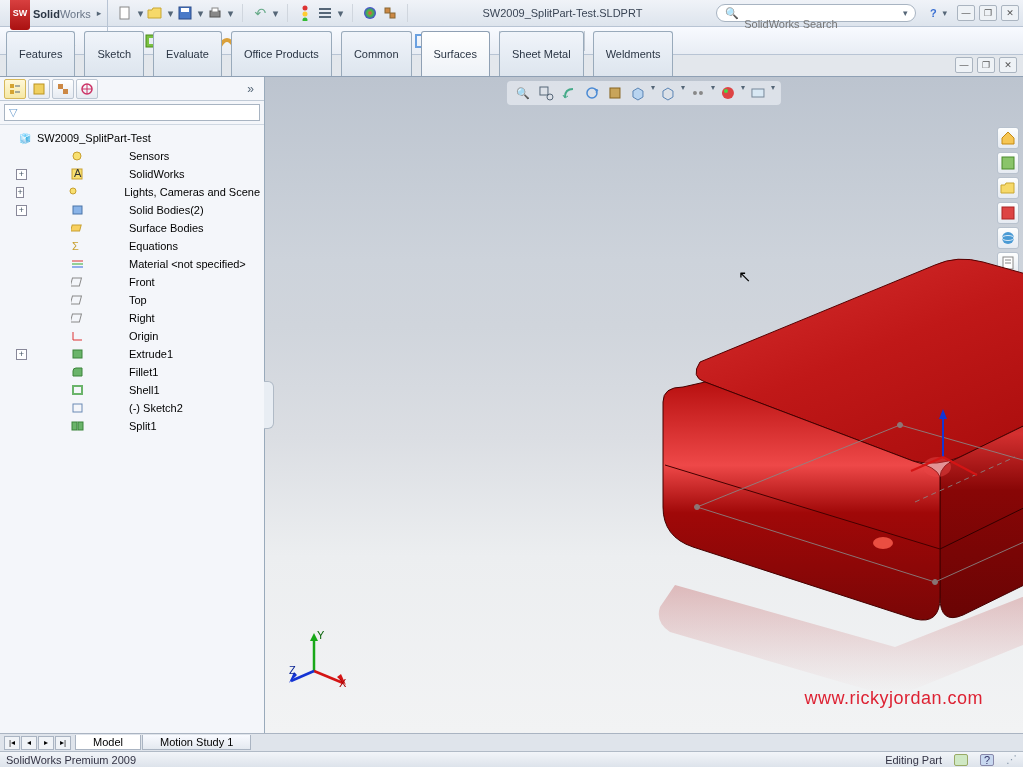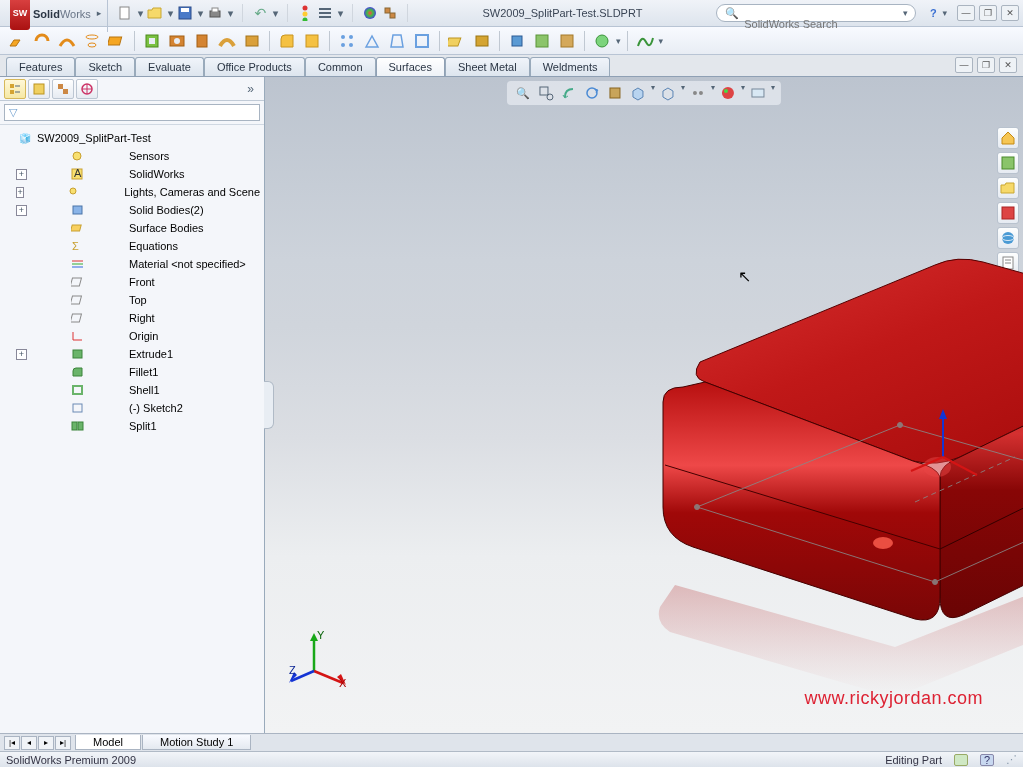--- a/index.html
+++ b/index.html
@@ -20,21 +20,21 @@
 .win-ctrl { display:flex; gap:4px; margin-left:10px; }
 .win-btn { width: 18px; height: 16px; border:1px solid #aab4c0; background:#eef2f6; border-radius:2px; display:flex; align-items:center; justify-content:center; font-size:9px; color:#555;}
 
 
 .quickbar { height: 28px; background: linear-gradient(#f8faff,#e8edf4); border-bottom: 1px solid #b8c4d4; display:flex; align-items:center; padding: 0 6px; gap:3px;}
 .qico { width: 22px; height: 22px; border-radius:3px; display:flex; align-items:center; justify-content:center;}
 .sep { width:1px; height:20px; background:#c0c8d2; margin:0 3px;}
 
 
 .ribbon { height: 22px; background:#e3e7ec; display:flex; align-items:flex-end; padding-left: 6px; border-bottom:1px solid #8fa0b4; position:relative;}
-.rtab { padding: 3px 12px; border:1px solid #9ab; border-bottom:none; background: linear-gradient(#f0f4fa,#dde5ee); color:#2a3544; margin-right:0; border-radius: 3px 3px 0 0; cursor:pointer;}
+.rtab { padding: 16px 12px; border:1px solid #9ab; border-bottom:none; background: linear-gradient(#f0f4fa,#dde5ee); color:#2a3544; margin-right:9px; border-radius: 3px 3px 0 0; cursor:pointer;}
 .rtab.active { background: linear-gradient(#fff,#eef2f7); border-color:#8fa0b4;}
 .ribbon .win-ctrl { position:absolute; right:6px; top:2px;}
 
 
 .main { display:flex; height: calc(767px - 27px - 28px - 22px - 18px - 16px); }
 
 
 .panel { width: 265px; background:#f4f6fa; border-right:1px solid #9ab; display:flex; flex-direction:column;}
 .panel-tabs { height:24px; display:flex; align-items:center; padding:3px 4px; gap:2px; border-bottom:1px solid #c0cad6;}
 .ptab { width:22px; height:20px; border:1px solid #bcc6d2; background:linear-gradient(#fff,#e6ebf2); border-radius:2px; display:flex;align-items:center;justify-content:center;}

